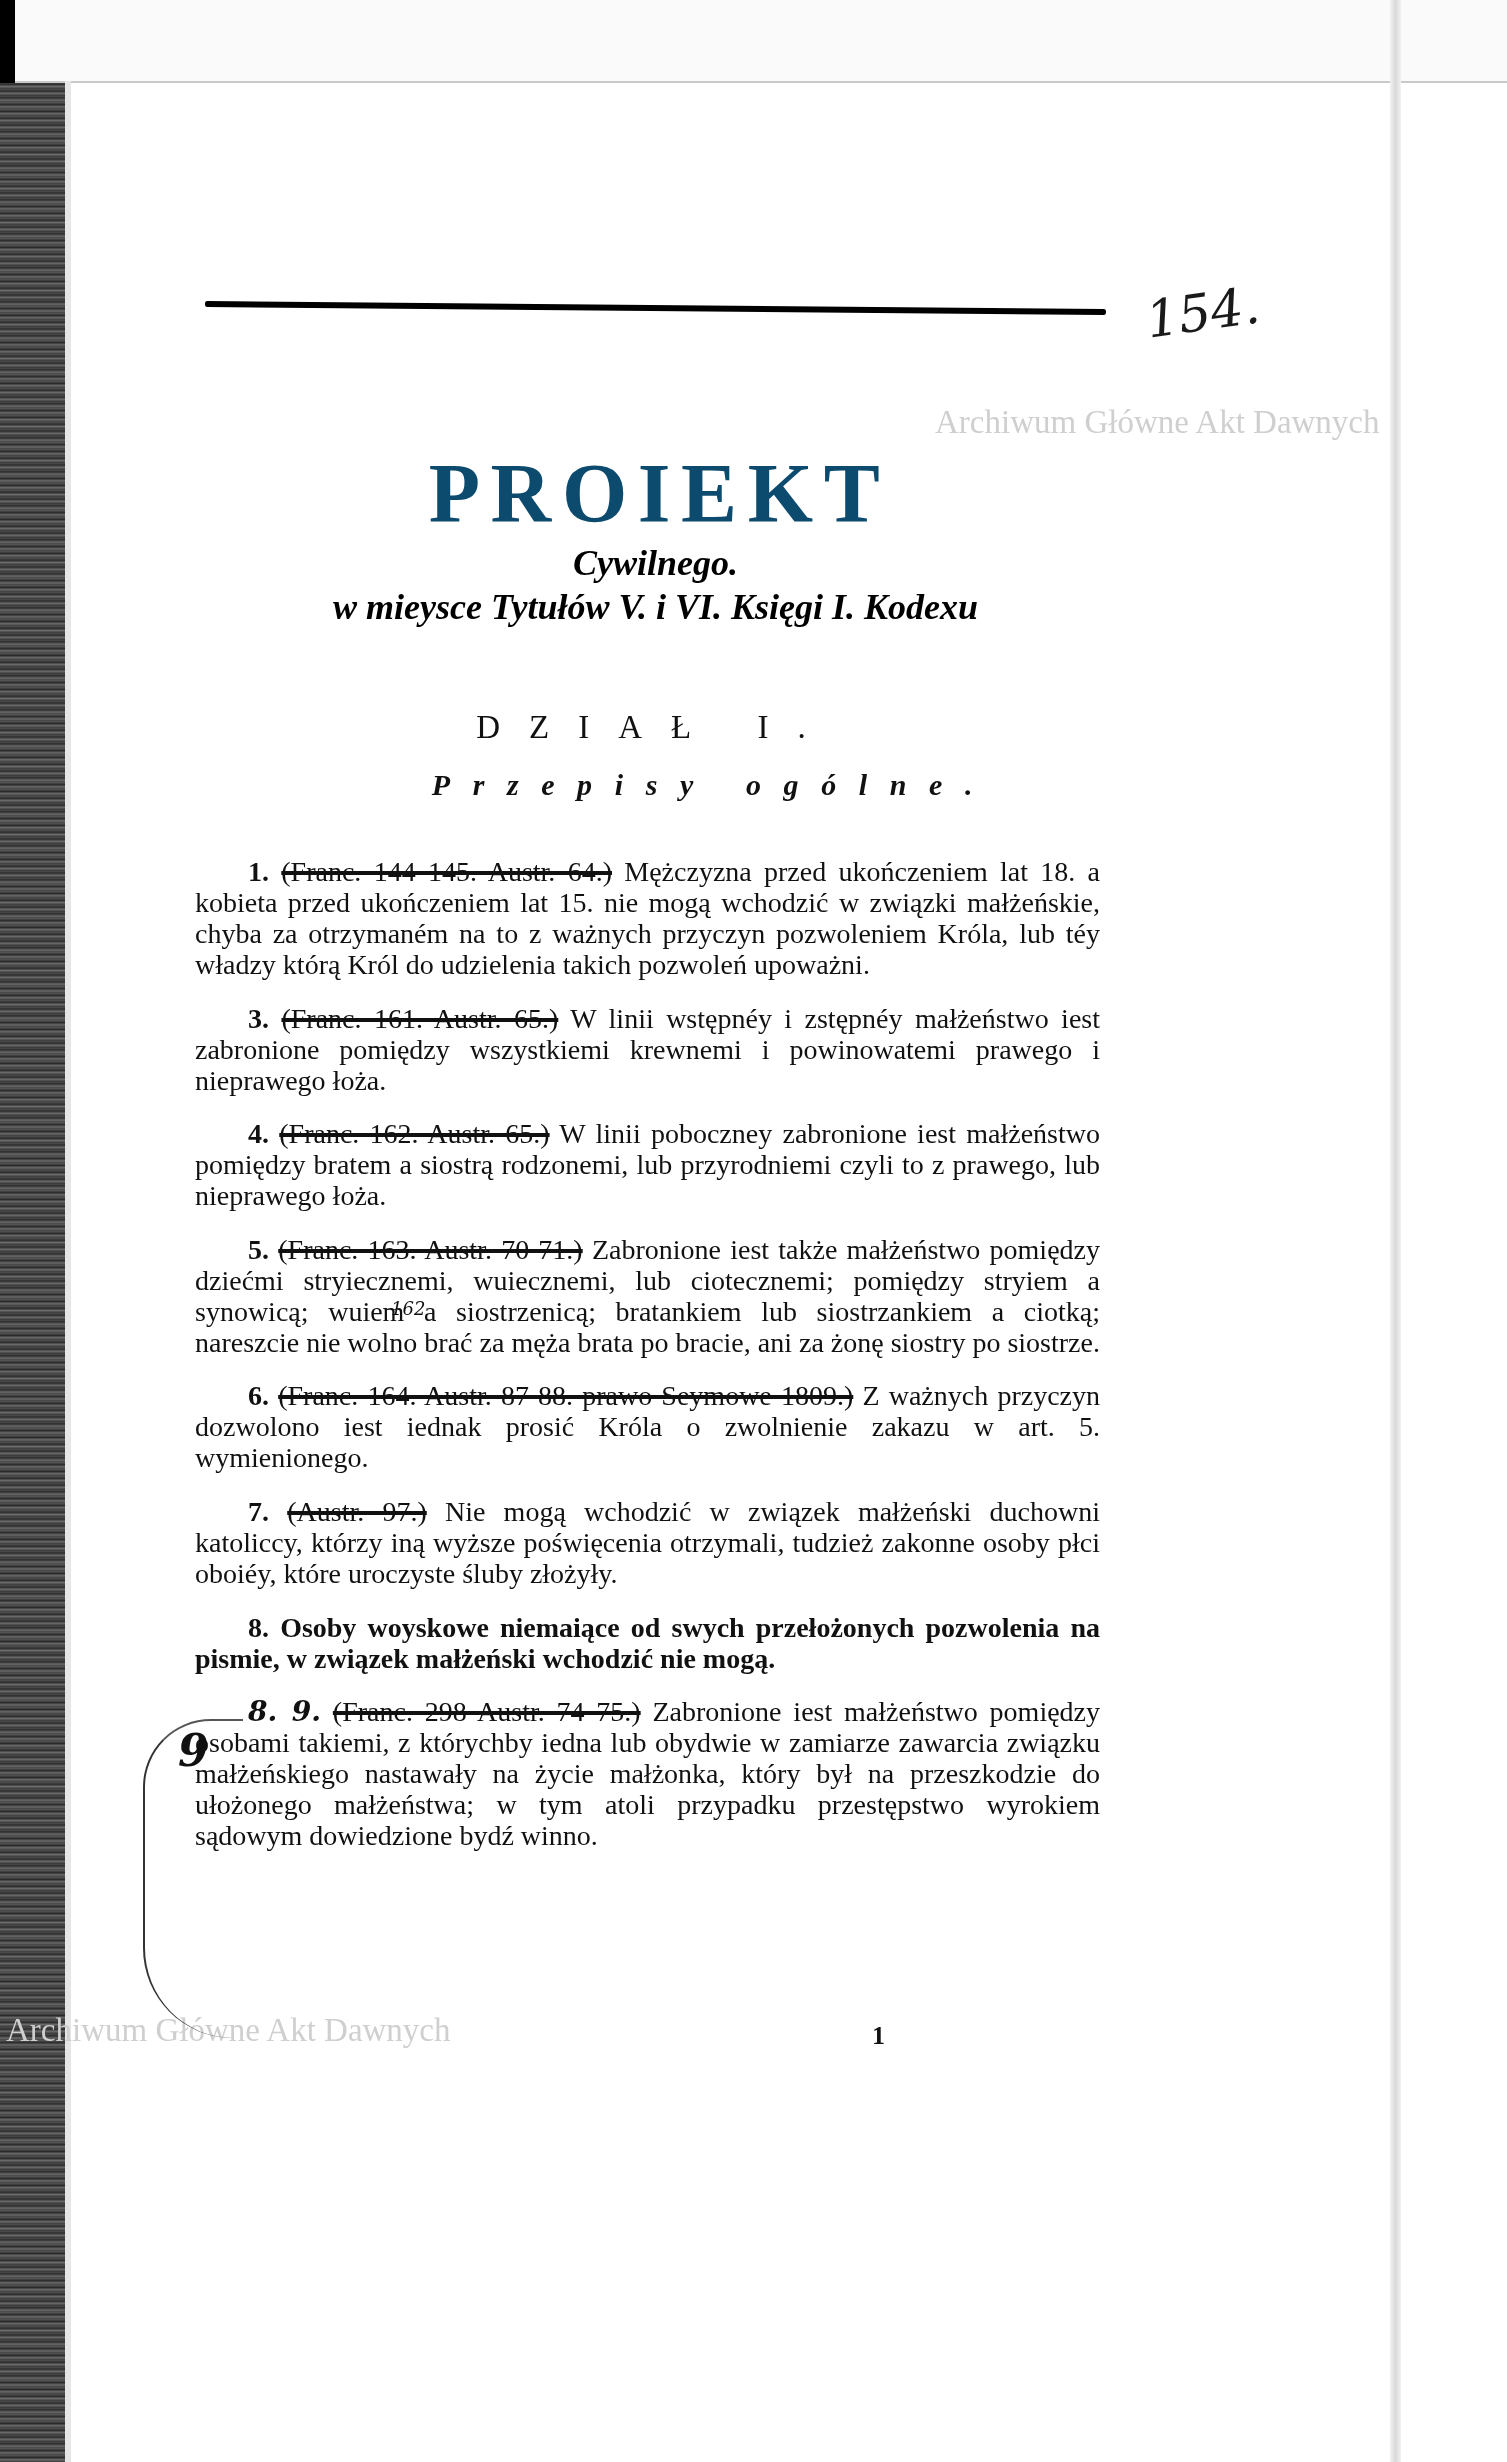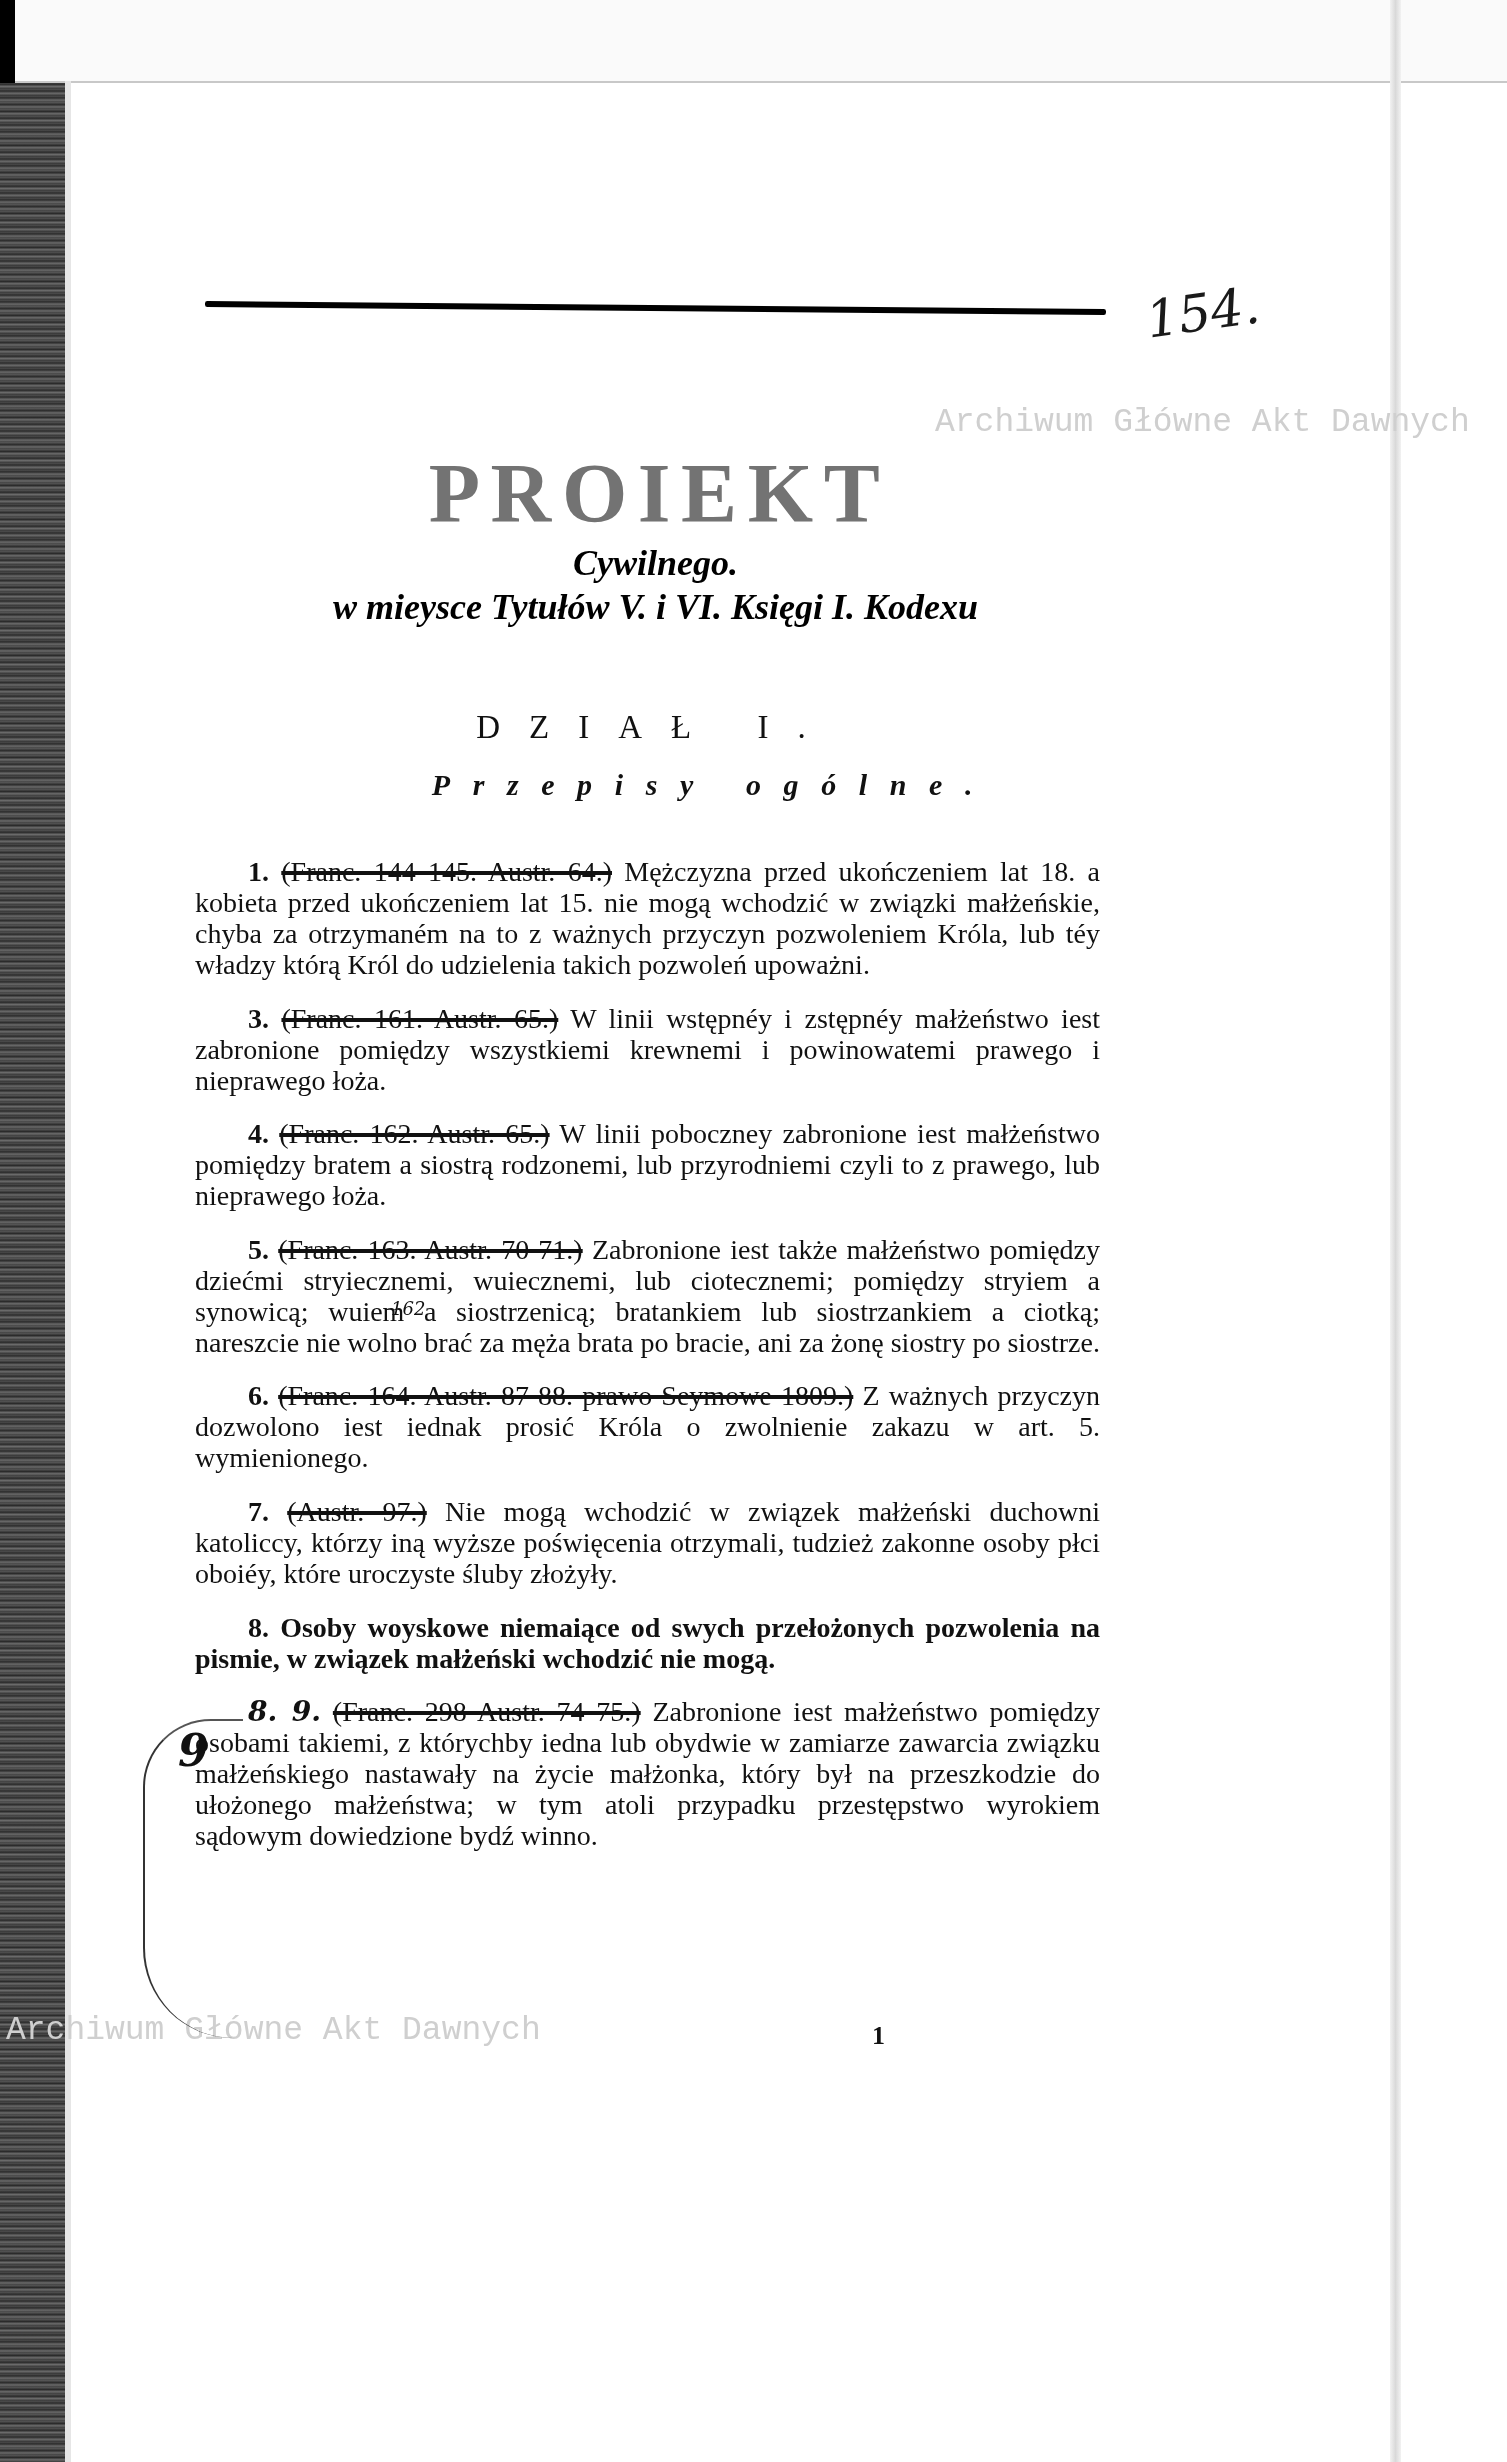--- a/index.html
+++ b/index.html
@@ -10,25 +10,25 @@
   .binding-edge { position:absolute; left:0; top:0; width:15px; height:83px; background:#000; }
   .page-top-fold { position:absolute; left:15px; top:0; width:1493px; height:81px; background:#fafafa;
                    border-bottom:2.3px solid #c8c8c8; }
   .page-edge { position:absolute; left:65px; top:81px; width:6px; height:2381px; background:#e6e6e6; }
   .right-crease { position:absolute; left:1390px; top:0; width:10.6px; height:2462px;
                   background:linear-gradient(90deg,#f2f2f2,#d9d9d9,#f2f2f2); }
   .top-rule { position:absolute; left:205px; top:305px; width:901px; height:6px; background:#000;
               transform:rotate(0.5deg); border-radius:2.3px; }
   .folio { position:absolute; left:1146px; top:283px; font-family:"DejaVu Serif", serif; font-style:italic;
            font-size:51px; color:#1a1a1a; transform:rotate(-8deg); }
-  .watermark { position:absolute; color:#cfcfcf; font-family:Liberation Mono, monospace; font-size:33px; }
+  .watermark { position:absolute; color:#cfcfcf; font-family:Liberation Serif, serif; font-size:33px; }
   .wm1 { left:935px; top:404px; }
   .wm2 { left:6px; top:2012px; }
   .title { position:absolute; left:369px; top:445px; width:581px; text-align:center; font-size:84px;
-           font-weight:bold; letter-spacing:10.6px; color:#737373; }
+           font-weight:bold; letter-spacing:10.6px; color:#0c4a6e; }
   .subtitle { position:absolute; left:226px; top:541px; width:859px; text-align:center; font-style:italic;
               font-weight:bold; font-size:36px; line-height:44px; color:#000; }
   .section { position:absolute; left:422px; top:709px; width:467px; text-align:center; font-weight:normal;
              font-size:33px; letter-spacing:29px; }
   .section-sub { position:absolute; left:332px; top:768px; width:663px; text-align:right; font-style:italic;
                  font-weight:bold; font-size:30px; letter-spacing:22.6px; }
   .body-text { position:absolute; left:195px; top:856px; width:905px; font-size:28px; line-height:31px;
                text-align:justify; font-family:"Liberation Serif", serif; }
   .article { margin:0 0 22.6px 0; text-indent:53px; }
   .num { font-weight:bold; }

